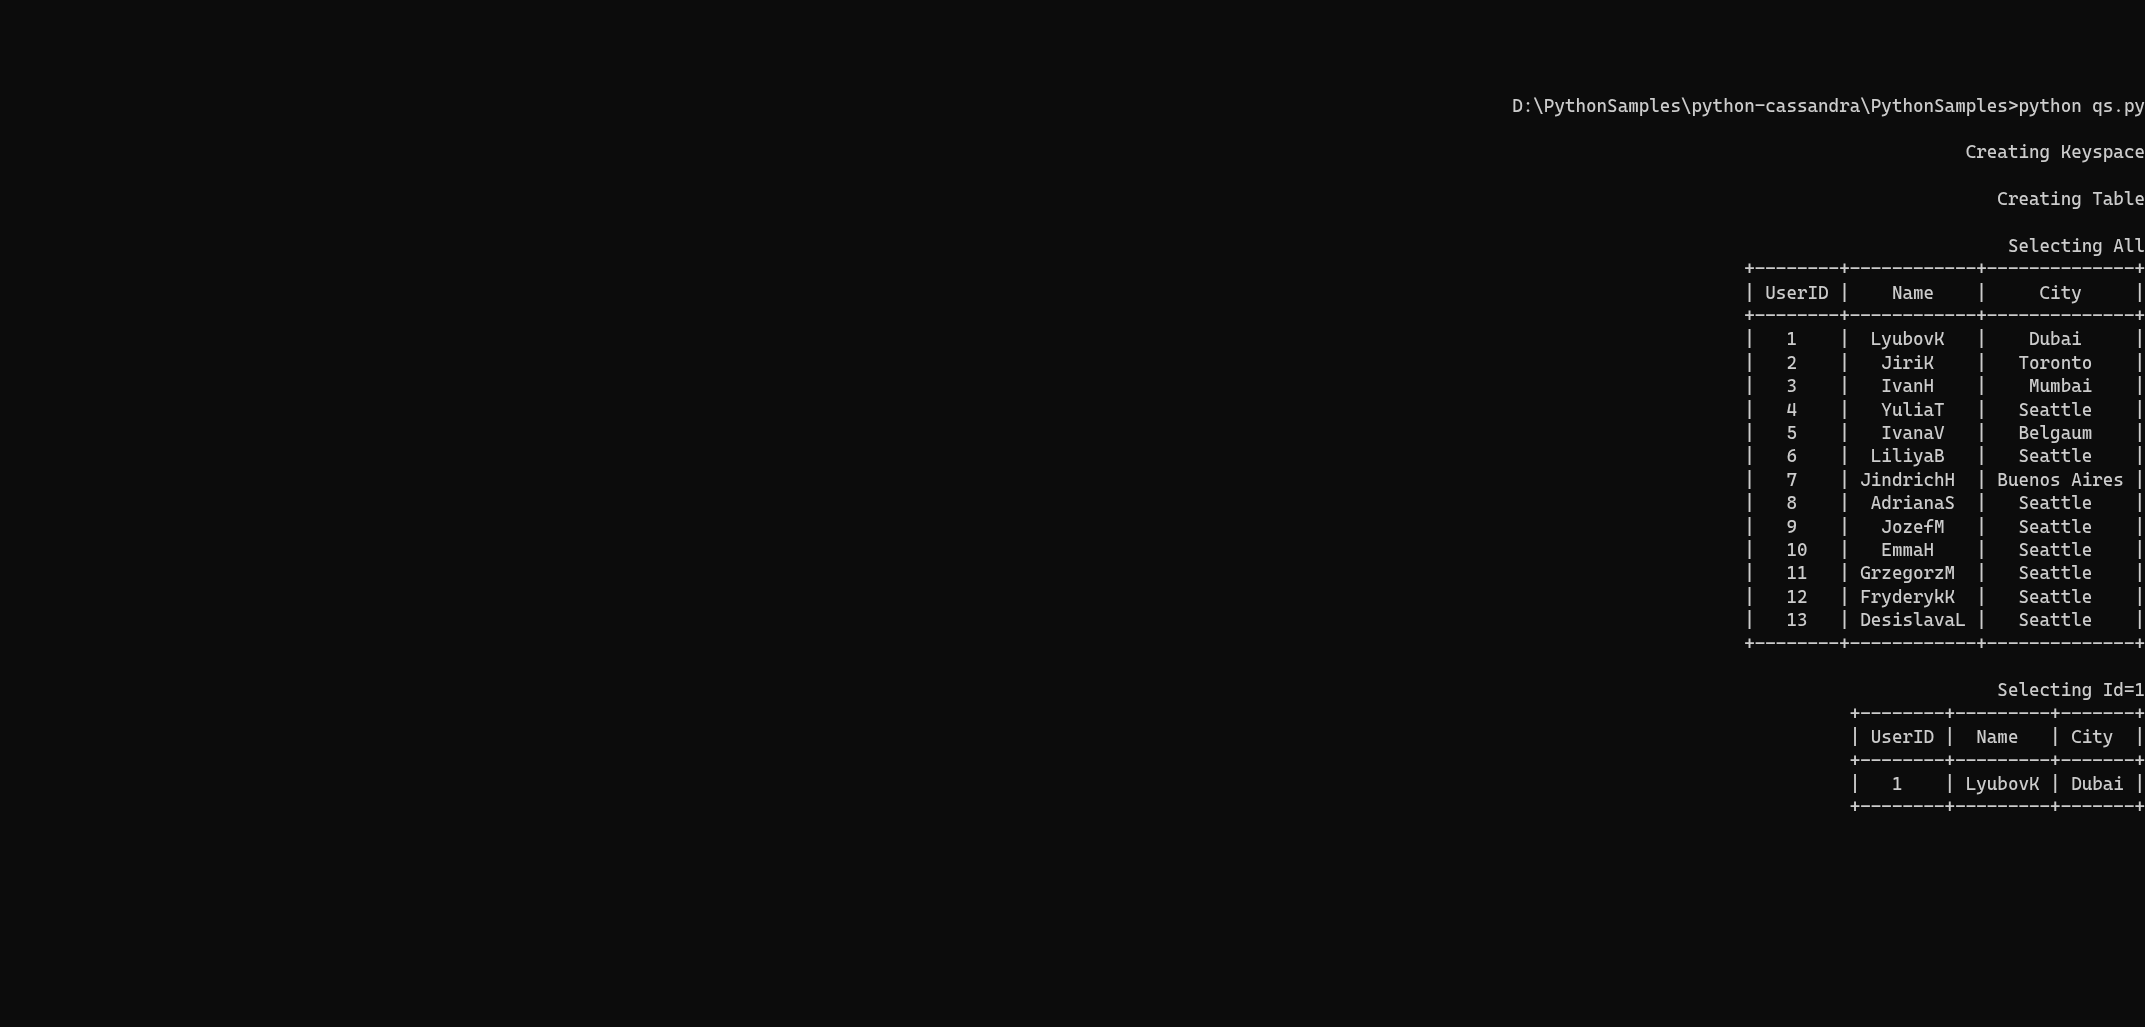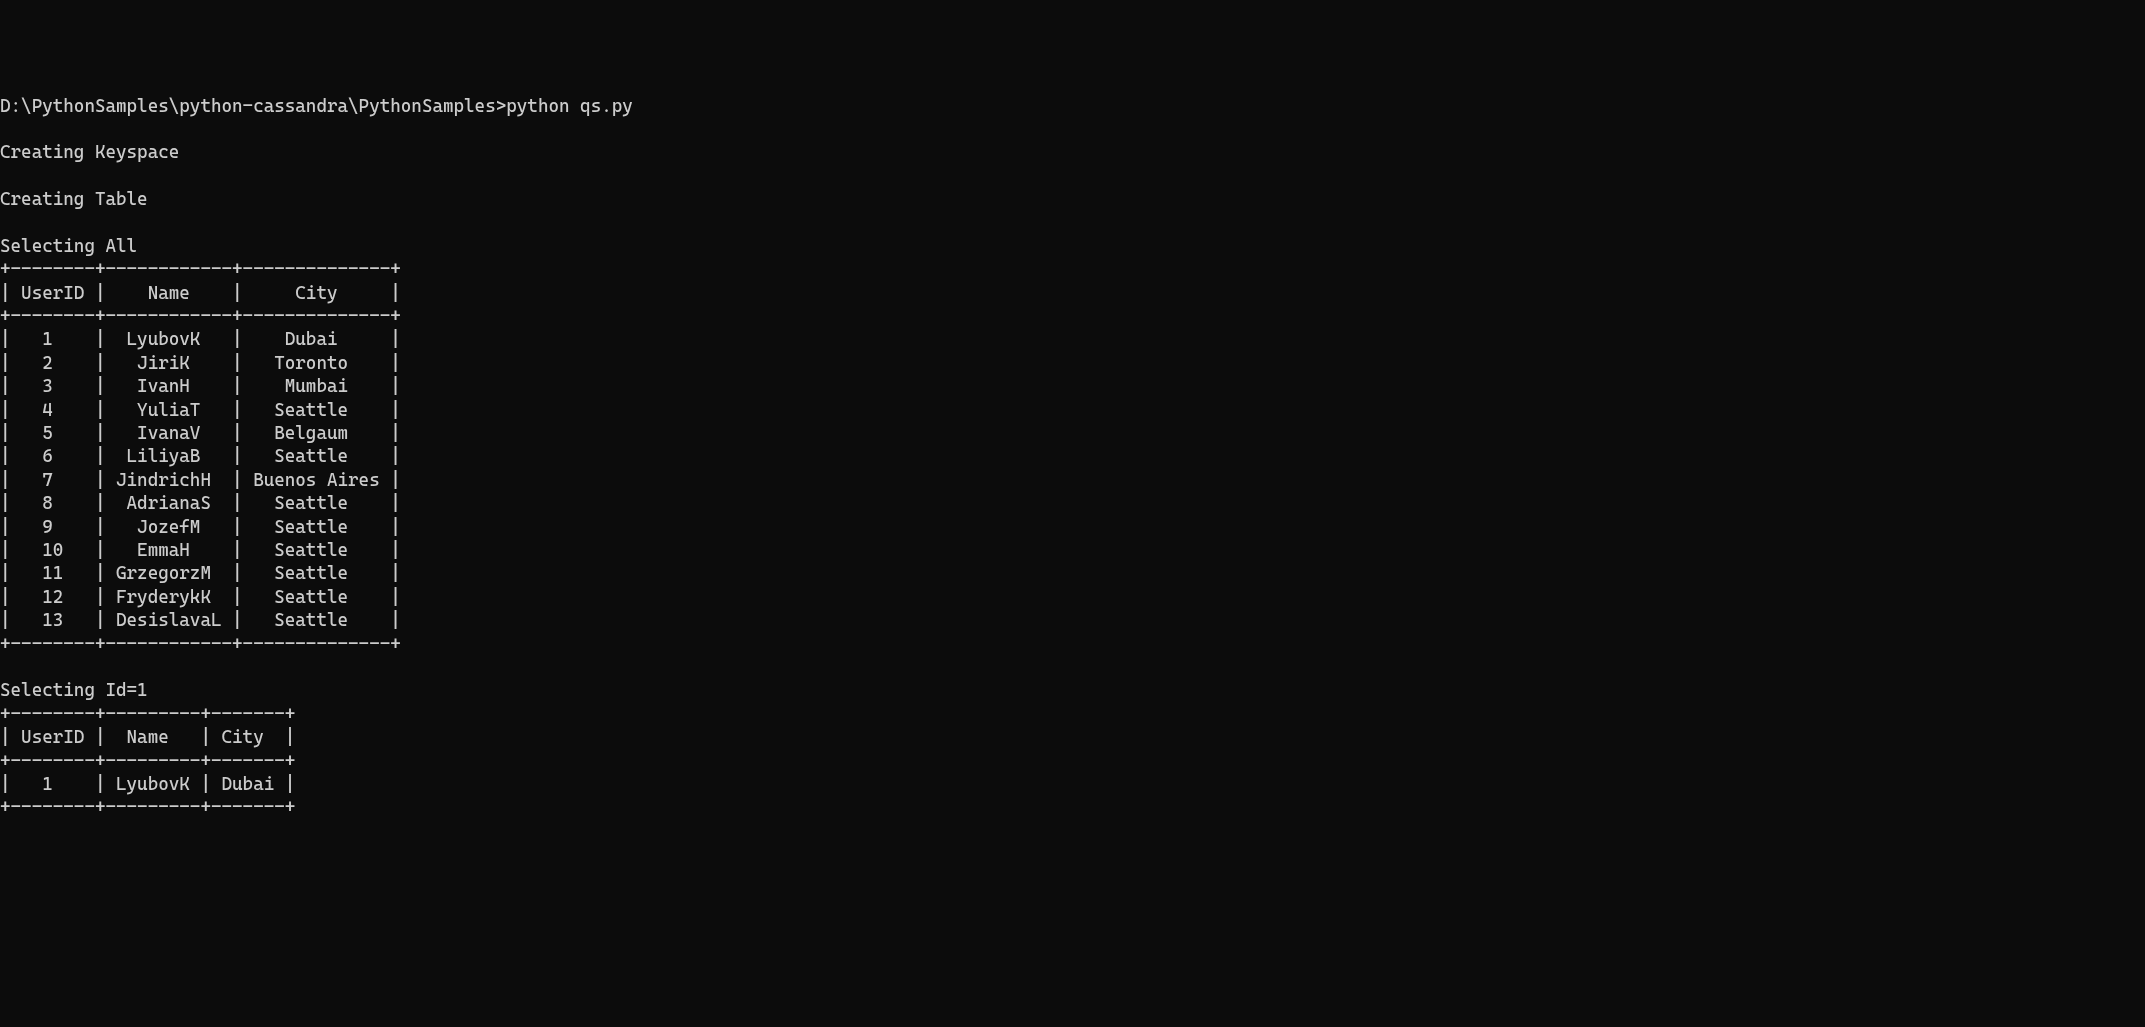--- a/index.html
+++ b/index.html
@@ -11,20 +11,21 @@
       background-color: #0c0c0c;
       color: #cccccc;
       font-family: 'Cascadia Mono', 'Consolas', 'Courier New', monospace;
       font-size: 18px;
       line-height: 1.3;
       padding: 0;
       white-space: pre;
     }
     .terminal {
       padding: 0;
+      text-align: right;
     }
     .line {
       display: block;
     }
   </style>
 </head>
 <body>
 
 
 

